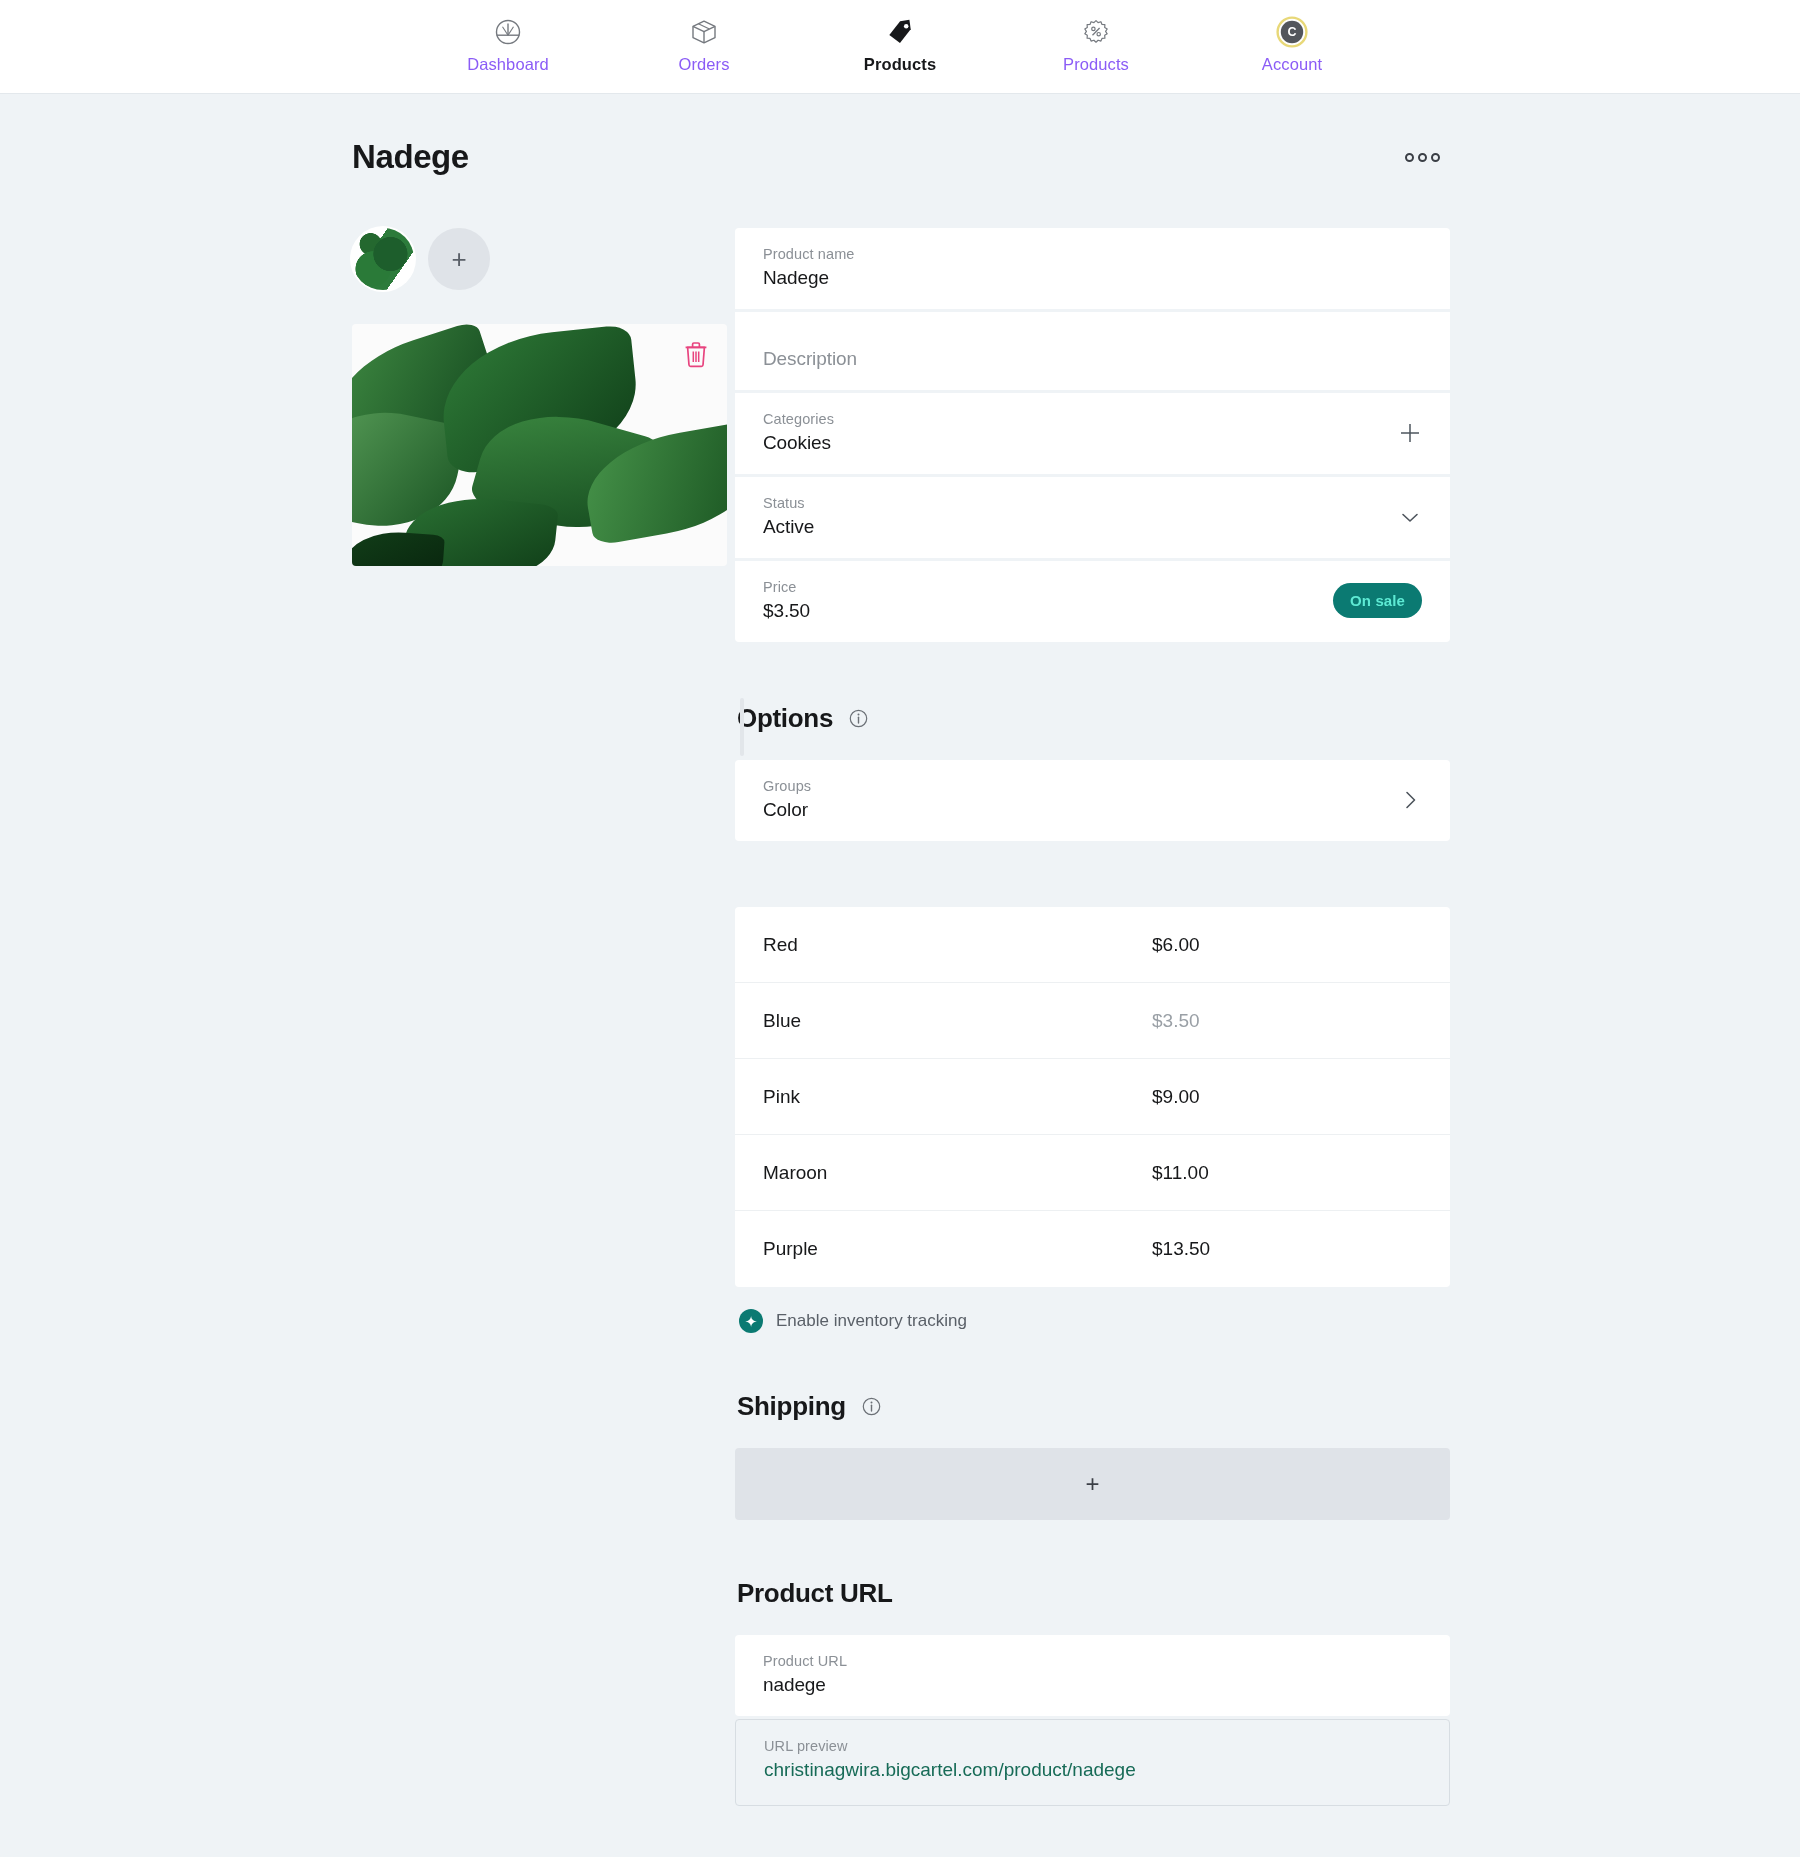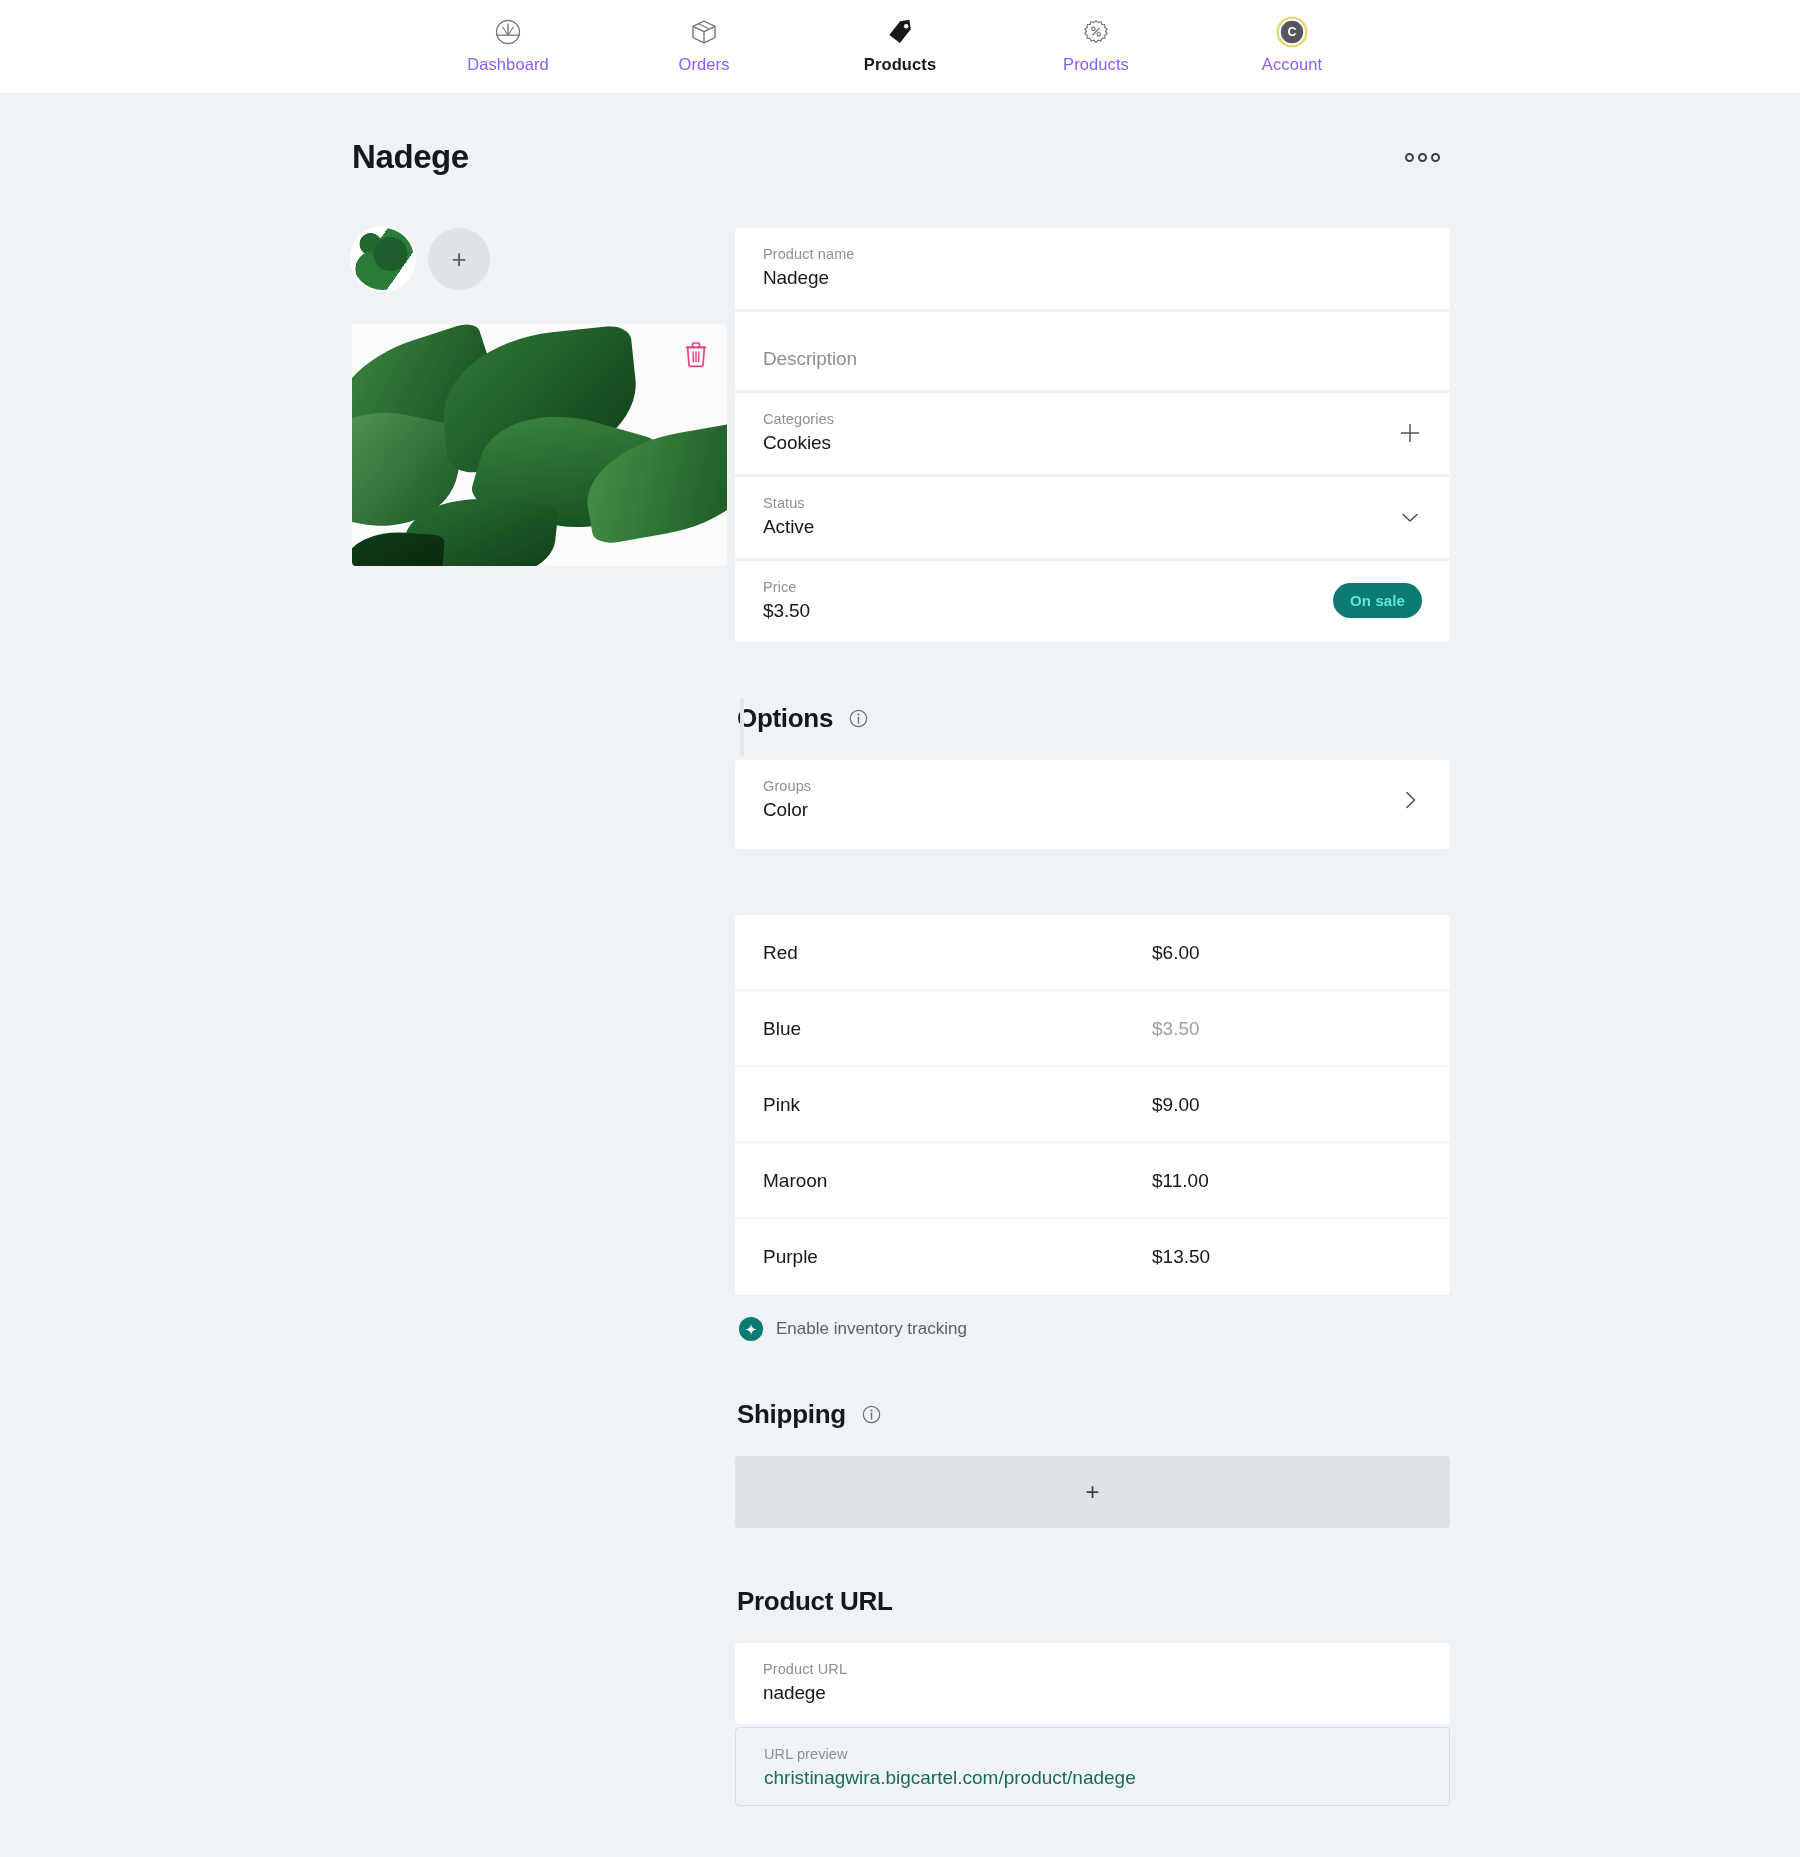--- a/index.html
+++ b/index.html
@@ -148,21 +148,21 @@
 
   .add-panel {
     background: #dfe3e8; border-radius: 4px; height: 72px;
     display: flex; align-items: center; justify-content: center; cursor: pointer;
   }
 
   .url-card { background: #ffffff; border-radius: 4px; padding: 18px 28px 20px 28px; min-height: 74px;
     display: flex; flex-direction: column; justify-content: center; gap: 5px; cursor: text; }
   .preview-card {
     border: 1px solid #d7dde2; border-radius: 4px; background: transparent;
-    padding: 18px 28px 16px 28px; min-height: 74px; margin-top: 3px;
+    padding: 18px 28px 24px 28px; min-height: 74px; margin-top: 3px;
     display: flex; flex-direction: column; justify-content: center; gap: 5px;
   }
   .preview-link { font-size: 19px; color: #176b57; cursor: pointer; }
 
   .vrail {
     position: absolute; left: 390px; top: 470px;
     width: 4px; height: 58px; border-radius: 4px; background: #e2e6ea;
   }
 </style>
 </head>
@@ -334,21 +334,21 @@
         <span class="info-icon">
           <svg width="19" height="19" viewBox="0 0 19 19" fill="none">
             <circle cx="9.5" cy="9.5" r="8.2" stroke="#6b7076" stroke-width="1.2"></circle>
             <circle cx="9.5" cy="5.6" r="1" fill="#6b7076"></circle>
             <line x1="9.5" y1="8.3" x2="9.5" y2="14" stroke="#6b7076" stroke-width="1.4" stroke-linecap="round"></line>
           </svg>
         </span>
       </div>
 
       <div class="card">
-        <div class="field" style="margin-bottom:8px;border-radius:0">
+        <div class="field" style="margin-bottom:0;border-radius:0">
           <div class="field-text">
             <span class="field-label">Groups</span>
             <span class="field-value">Color</span>
           </div>
           <span class="aff">
             <svg width="24" height="24" viewBox="0 0 24 24" fill="none">
               <path d="M9 4.5 L16.5 12 L9 19.5" stroke="#4d545c" stroke-width="1.6" stroke-linecap="round" stroke-linejoin="round"></path>
             </svg>
           </span>
         </div>

